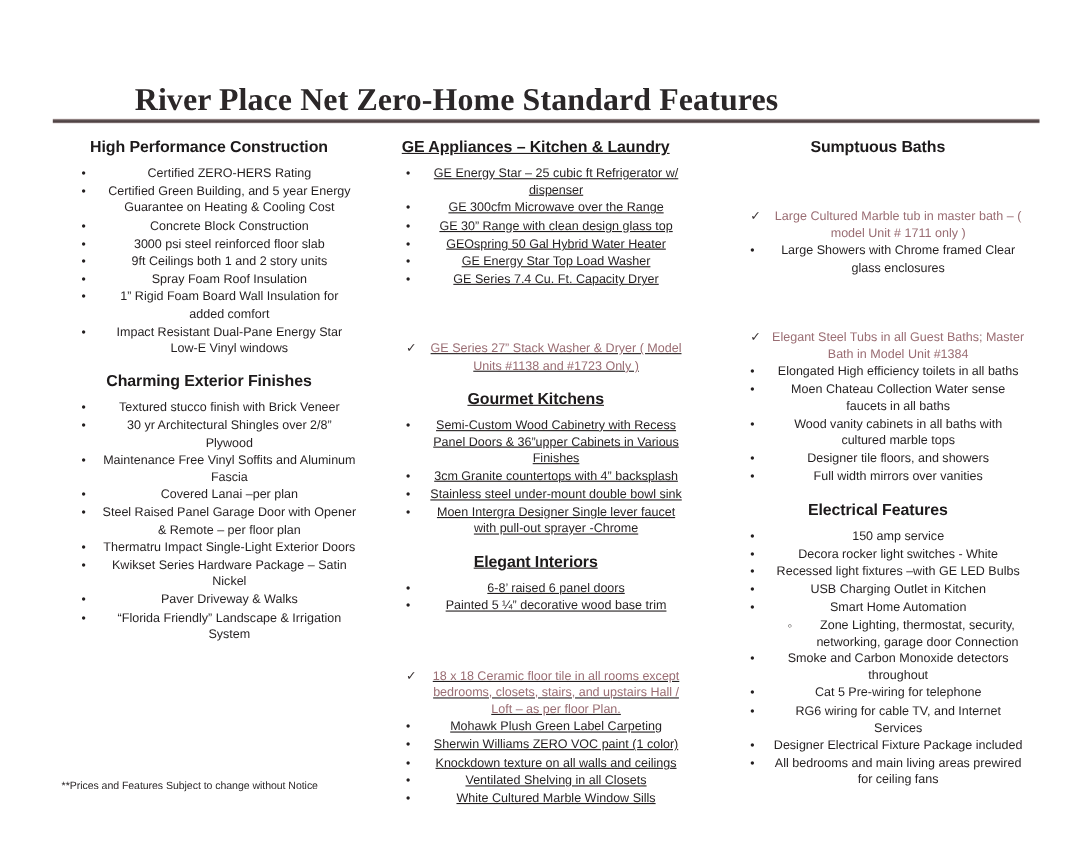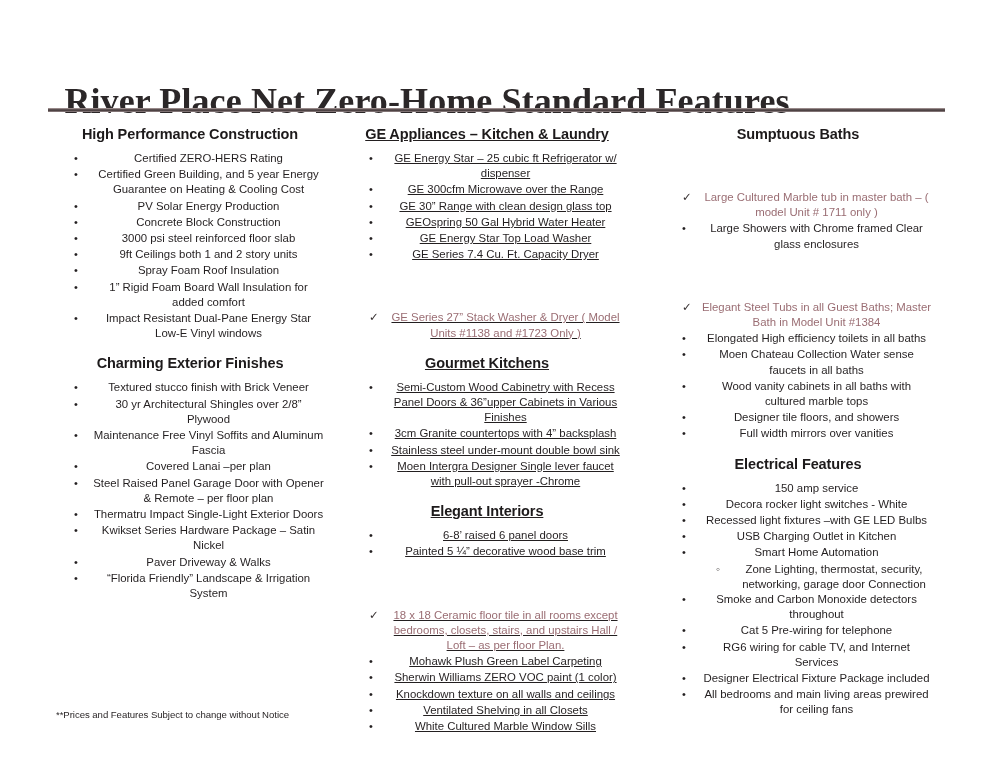--- a/index.html
+++ b/index.html
@@ -20,26 +20,26 @@
     position: relative;
     width: 993px;
     height: 767px;
     box-sizing: border-box;
   }
 
   
   .doc-title {
     position: absolute;
     top: 56px;
-    left: 16px;
+    left: 4px;
     width: 822px;
     text-align: center;
     font-family: "Liberation Serif", serif;
     font-weight: bold;
-    font-size: 36px;
+    font-size: 29px;
     letter-spacing: 0.1px;
     color: #2b2728;
     white-space: nowrap;
   }
   .title-rule {
     position: absolute;
     top: 108px;
     left: 48px;
     width: 897px;
     height: 4px;
@@ -154,24 +154,20 @@
             <li class="feature-item">
               <span class="marker bullet"></span>
               <span class="item-text">Certified ZERO-HERS Rating</span>
             </li>
             <li class="feature-item">
               <span class="marker bullet"></span>
               <span class="item-text">Certified Green Building, and 5 year Energy Guarantee on Heating &amp; Cooling Cost</span>
             </li>
             <li class="feature-item">
               <span class="marker bullet"></span>
-              <span class="item-text">PV Solar Energy Production</span>
-            </li>
-            <li class="feature-item">
-              <span class="marker bullet"></span>
               <span class="item-text">Concrete Block Construction</span>
             </li>
             <li class="feature-item">
               <span class="marker bullet"></span>
               <span class="item-text">3000 psi steel reinforced floor slab</span>
             </li>
             <li class="feature-item">
               <span class="marker bullet"></span>
               <span class="item-text">9ft Ceilings both 1 and 2 story units</span>
             </li>

